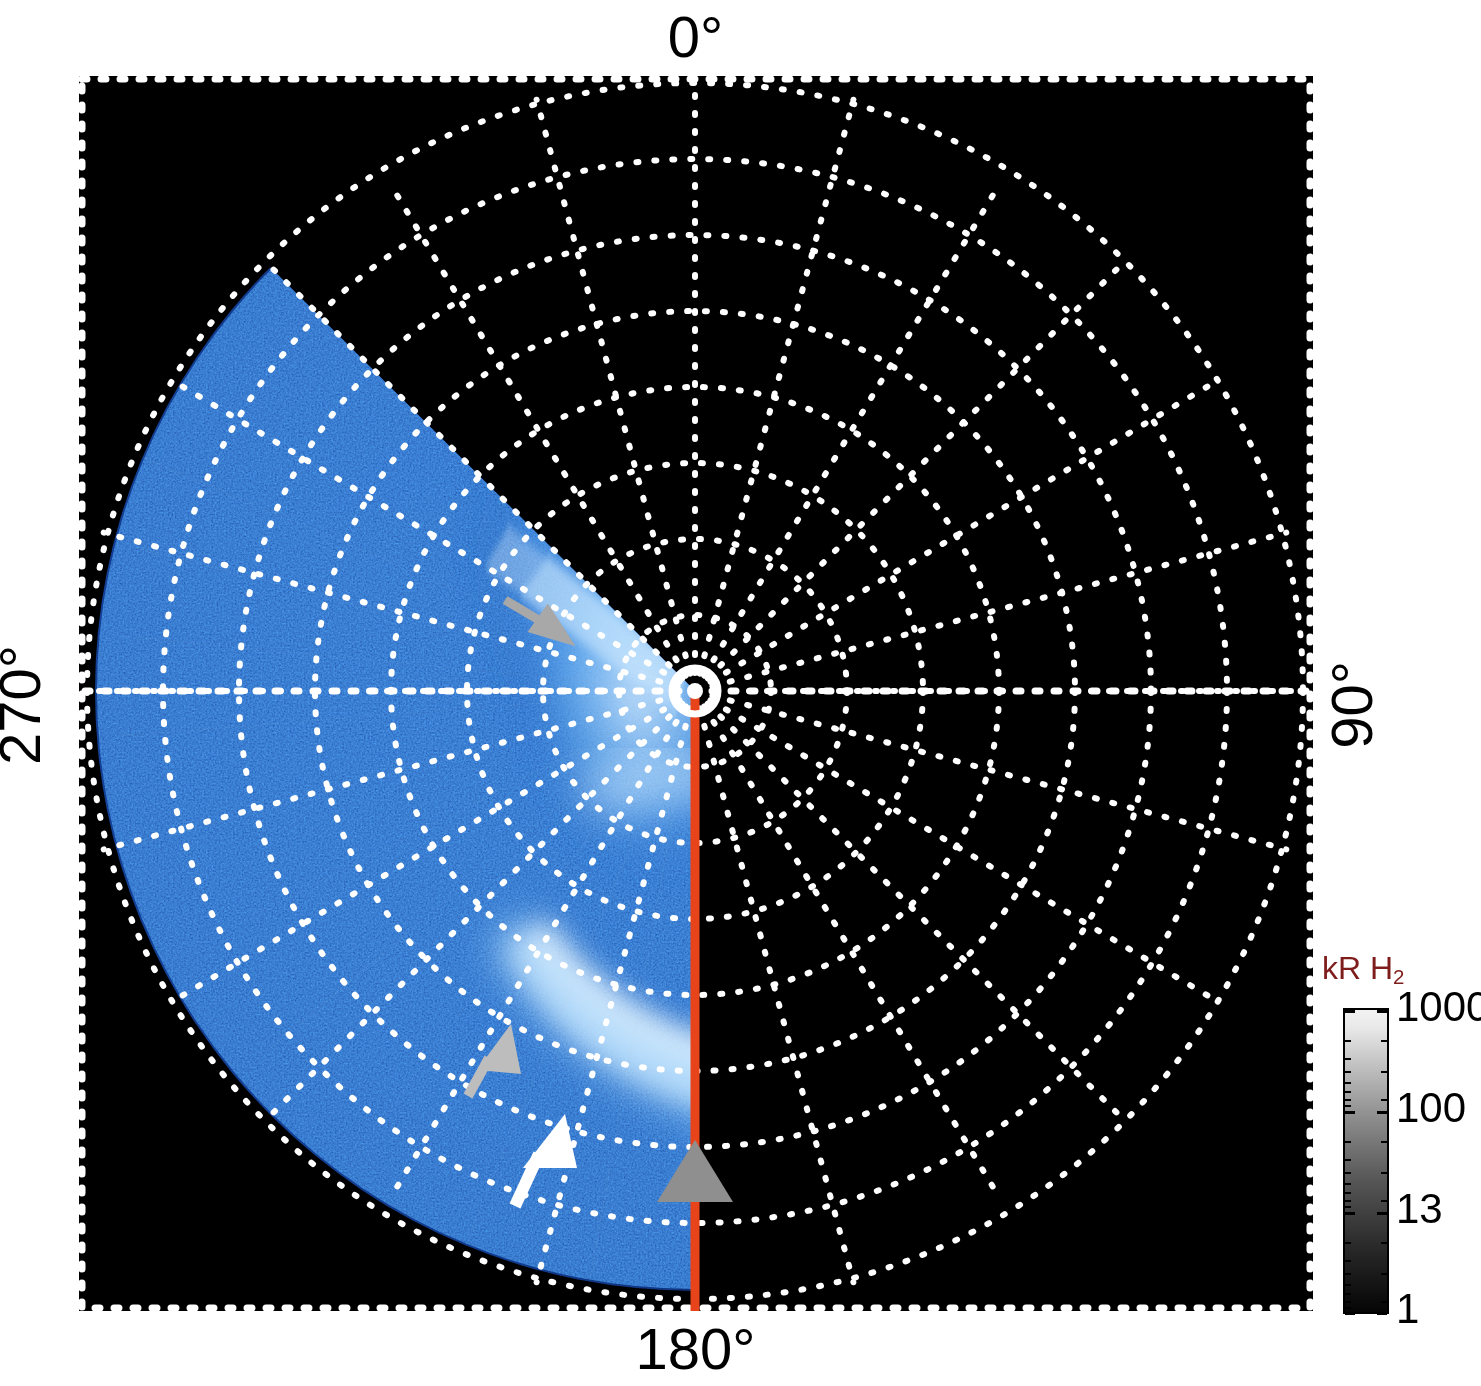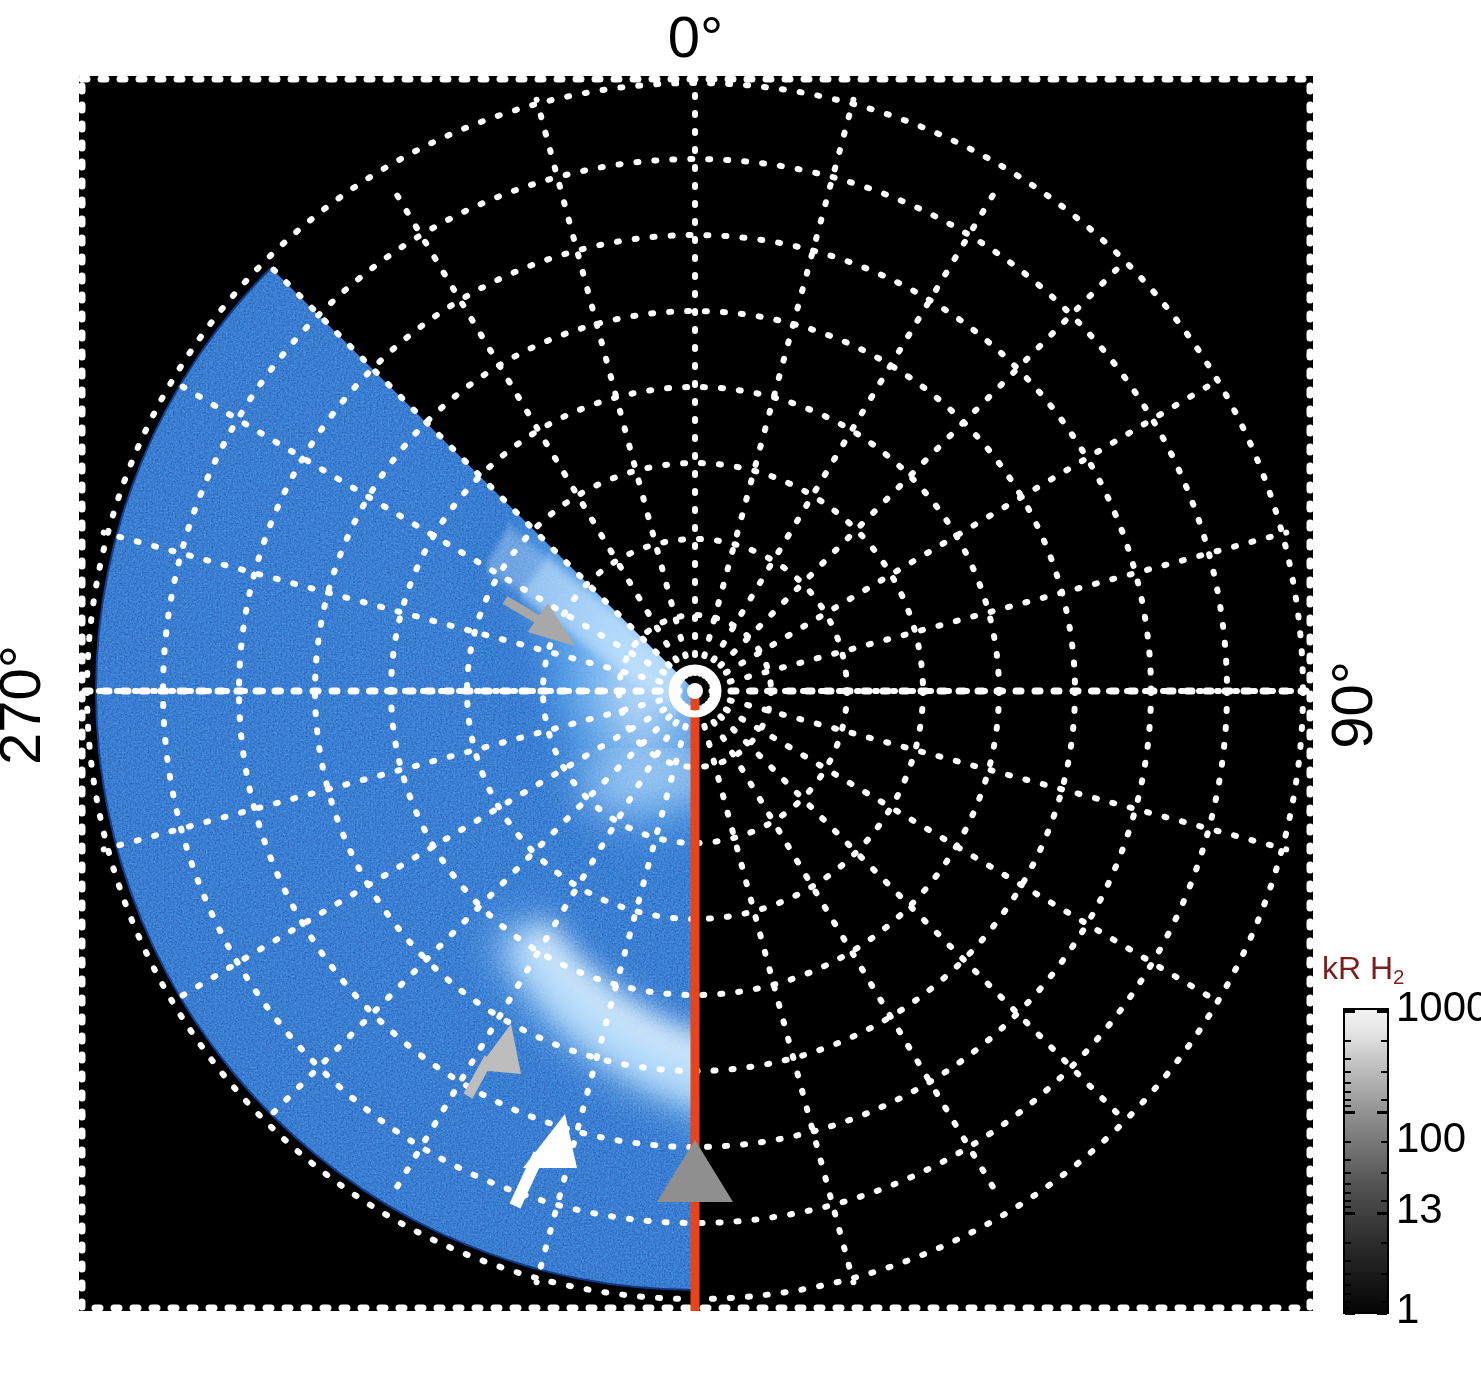--- a/index.html
+++ b/index.html
@@ -109,20 +109,21 @@
     font-family: "Liberation Sans", sans-serif;
     line-height: 1;
   }
 </style>
 </head>
 <body>
 
 <div id="root">
 
   <div class="ang-label" id="label-0">0°</div>
+  <div class="ang-label" id="label-180">180°</div>
   <div class="ang-label" id="label-270">270°</div>
   <div class="ang-label" id="label-90">90°</div>
 
   <div id="plot">
     <svg width="1234" height="1235" viewBox="0 0 1234 1235">
       <defs>
 
         <radialGradient id="gDiffuse" cx="0.42" cy="0.52" r="0.62">
           <stop offset="0%" stop-color="#2e7de0"></stop>
           <stop offset="40%" stop-color="#1f63cf"></stop>
@@ -398,18 +399,18 @@
       <div class="cb-tick minor right" style="top:89px;"></div>
       <div class="cb-tick minor right" style="top:131px;"></div>
       <div class="cb-tick minor right" style="top:162px;"></div>
       <div class="cb-tick minor right" style="top:190px;"></div>
       <div class="cb-tick minor right" style="top:232px;"></div>
       <div class="cb-tick minor right" style="top:263px;"></div>
       <div class="cb-tick minor right" style="top:291px;"></div>
     </div>
 
     <div class="cb-label" style="top:36px;">1000</div>
-    <div class="cb-label" style="top:137px;margin-top:30px;">100</div>
+    <div class="cb-label" style="top:137px;">100</div>
     <div class="cb-label" style="top:238px;">13</div>
     <div class="cb-label" style="top:338px;">1</div>
   </div>
 
 </div>
 
 </body></html>

